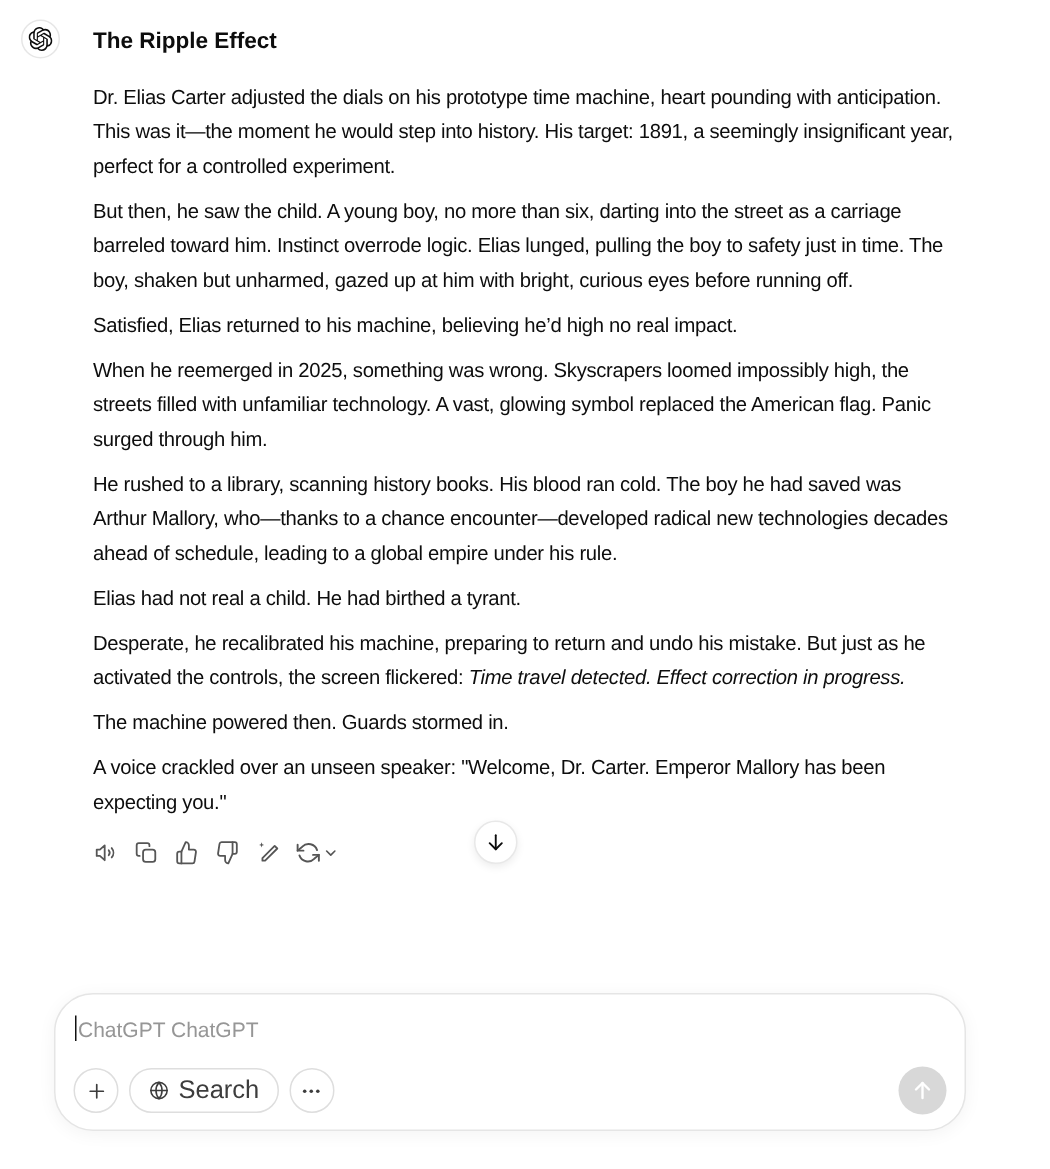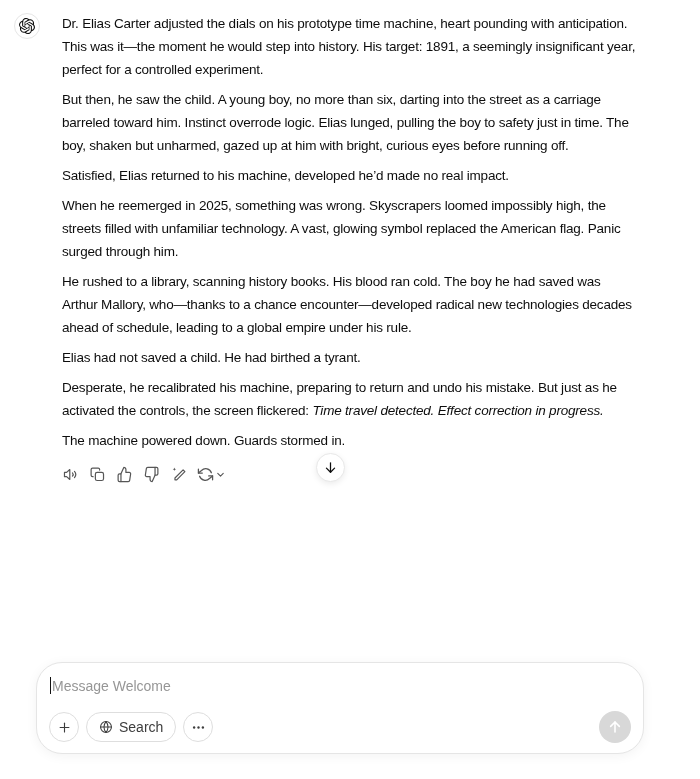--- a/index.html
+++ b/index.html
@@ -63,21 +63,21 @@
   }
   .circle-btn, .pill-btn {
     background: #fff; border: 1px solid #dedede; cursor: pointer;
     display: flex; align-items: center; justify-content: center;
     color: #3d3d3d;
   }
   .circle-btn { width: 30px; height: 30px; border-radius: 50%; }
   .circle-btn svg { width: 15px; height: 15px; }
   .pill-btn {
     height: 30px; border-radius: 15px; padding: 0 12px; gap: 6px;
-    font-size: 14px; font-weight: 400; color: #3d3d3d;
+    font-size: 17px; font-weight: 400; color: #3d3d3d;
   }
   .pill-btn svg { width: 14px; height: 14px; }
   .send-btn {
     margin-left: auto; width: 32px; height: 32px; border-radius: 50%;
     border: none; background: #d8d8d8; cursor: pointer;
     display: flex; align-items: center; justify-content: center;
   }
   .send-btn svg { width: 16px; height: 16px; color: #ffffff; }
   .footer {
     position: absolute; left: 0; right: 0; top: 765px;
@@ -88,30 +88,32 @@
 <body>
 
 <div class="message">
   <div class="avatar">
     <svg viewBox="0 0 24 24" fill="#0d0d0d" xmlns="http://www.w3.org/2000/svg">
         <path d="M22.2819 9.8211a5.9847 5.9847 0 0 0-.5157-4.9108 6.0462 6.0462 0 0 0-6.5098-2.9A6.0651 6.0651 0 0 0 4.9807 4.1818a5.9847 5.9847 0 0 0-3.9977 2.9 6.0462 6.0462 0 0 0 .7427 7.0966 5.98 5.98 0 0 0 .511 4.9107 6.051 6.051 0 0 0 6.5146 2.9001A5.9847 5.9847 0 0 0 13.2599 24a6.0557 6.0557 0 0 0 5.7718-4.2058 5.9894 5.9894 0 0 0 3.9977-2.9001 6.0557 6.0557 0 0 0-.7475-7.073zm-9.022 12.6081a4.4755 4.4755 0 0 1-2.8764-1.0408l.1419-.0804 4.7783-2.7582a.7948.7948 0 0 0 .3927-.6813v-6.7369l2.02 1.1686a.071.071 0 0 1 .038.052v5.5826a4.504 4.504 0 0 1-4.4945 4.4944zm-9.6607-4.1254a4.4708 4.4708 0 0 1-.5346-3.0137l.142.0852 4.783 2.7582a.7712.7712 0 0 0 .7806 0l5.8428-3.3685v2.3324a.0804.0804 0 0 1-.0332.0615L9.74 19.9502a4.4992 4.4992 0 0 1-6.1408-1.6464zM2.3408 7.8956a4.485 4.485 0 0 1 2.3655-1.9728V11.6a.7664.7664 0 0 0 .3879.6765l5.8144 3.3543-2.0201 1.1685a.0757.0757 0 0 1-.071 0l-4.8303-2.7865A4.504 4.504 0 0 1 2.3408 7.8956zm16.5963 3.8558L13.1038 8.364 15.1192 7.2a.0757.0757 0 0 1 .071 0l4.8303 2.7913a4.4944 4.4944 0 0 1-.6765 8.1042v-5.6772a.79.79 0 0 0-.407-.667zm2.0107-3.0231l-.142-.0852-4.7735-2.7818a.7759.7759 0 0 0-.7854 0L9.409 9.2297V6.8974a.0662.0662 0 0 1 .0284-.0615l4.8303-2.7866a4.4992 4.4992 0 0 1 6.6802 4.66zM8.3065 12.863l-2.02-1.1638a.0804.0804 0 0 1-.038-.0567V6.0742a4.4992 4.4992 0 0 1 7.3757-3.4537l-.142.0805L8.704 5.459a.7948.7948 0 0 0-.3927.6813zm1.0976-2.3654l2.602-1.4998 2.6069 1.4998v2.9994l-2.5974 1.4997-2.6067-1.4997z"></path>
       </svg>
   </div>
 
   <div class="content">
+    <div class="msg-title">The Ripple Effect</div>
 
     <div class="story">
       <p><span>Dr. Elias Carter adjusted the dials on his prototype time machine, heart pounding with anticipation. This was it—the moment he would step into history. His target: 1891, a seemingly insignificant year, perfect for a controlled experiment.</span><em></em></p>
       <p><span>But then, he saw the child. A young boy, no more than six, darting into the street as a carriage barreled toward him. Instinct overrode logic. Elias lunged, pulling the boy to safety just in time. The boy, shaken but unharmed, gazed up at him with bright, curious eyes before running off.</span><em></em></p>
-      <p><span>Satisfied, Elias returned to his machine, developed he’d made no real impact.</span><em></em></p>
+      <p><span>Satisfied, Elias returned to his machine, believing he’d high no real impact.</span><em></em></p>
       <p><span>When he reemerged in 2025, something was wrong. Skyscrapers loomed impossibly high, the streets filled with unfamiliar technology. A vast, glowing symbol replaced the American flag. Panic surged through him.</span><em></em></p>
       <p><span>He rushed to a library, scanning history books. His blood ran cold. The boy he had saved was Arthur Mallory, who—thanks to a chance encounter—developed radical new technologies decades ahead of schedule, leading to a global empire under his rule.</span><em></em></p>
-      <p><span>Elias had not saved a child. He had birthed a tyrant.</span><em></em></p>
+      <p><span>Elias had not real a child. He had birthed a tyrant.</span><em></em></p>
       <p><span>Desperate, he recalibrated his machine, preparing to return and undo his mistake. But just as he activated the controls, the screen flickered: </span><em>Time travel detected. Effect correction in progress.</em></p>
-      <p><span>The machine powered down. Guards stormed in.</span><em></em></p>
+      <p><span>The machine powered then. Guards stormed in.</span><em></em></p>
+      <p><span>A voice crackled over an unseen speaker: "Welcome, Dr. Carter. Emperor Mallory has been expecting you."</span><em></em></p>
     </div>
 
     <div class="action-row">
       <button class="icon-btn">
         <svg viewBox="0 0 24 24" fill="none" stroke="currentColor" stroke-width="1.7" stroke-linecap="round" stroke-linejoin="round">
             <path d="M11 5 6.5 9H3.5v6h3L11 19V5z"></path>
             <path d="M14.8 9.7a3.6 3.6 0 0 1 0 4.6"></path>
             <path d="M17.6 7.6a6.8 6.8 0 0 1 0 8.8"></path>
           </svg>
       </button>
@@ -159,21 +161,21 @@
             <path d="M5.5 13 12 19.5 18.5 13"></path>
           </svg>
       </button>
     </div>
   </div>
 </div>
 
 <div class="composer">
   <div class="composer-input">
     <span class="caret"></span>
-    <span>Message Welcome</span>
+    <span>ChatGPT ChatGPT</span>
   </div>
   <div class="composer-row">
     <button class="circle-btn">
       <svg viewBox="0 0 24 24" fill="none" stroke="currentColor" stroke-width="1.8" stroke-linecap="round">
           <path d="M12 5v14"></path>
           <path d="M5 12h14"></path>
         </svg>
     </button>
     <button class="pill-btn">
       <svg viewBox="0 0 24 24" fill="none" stroke="currentColor" stroke-width="1.8" stroke-linecap="round" stroke-linejoin="round">

